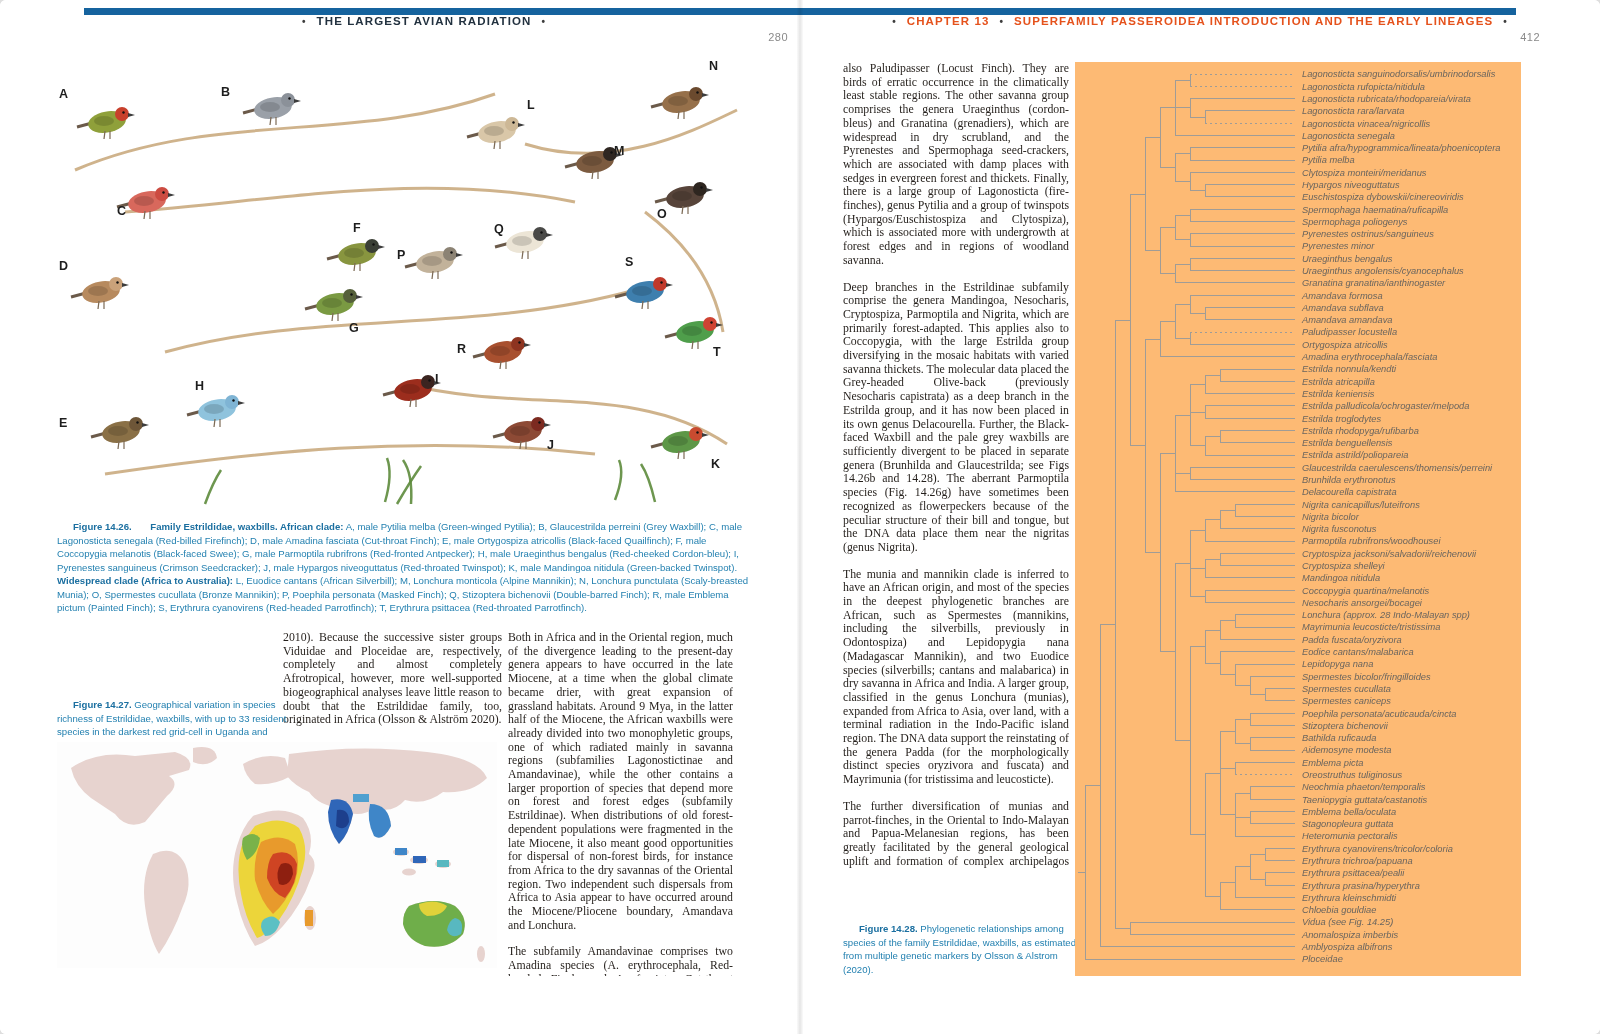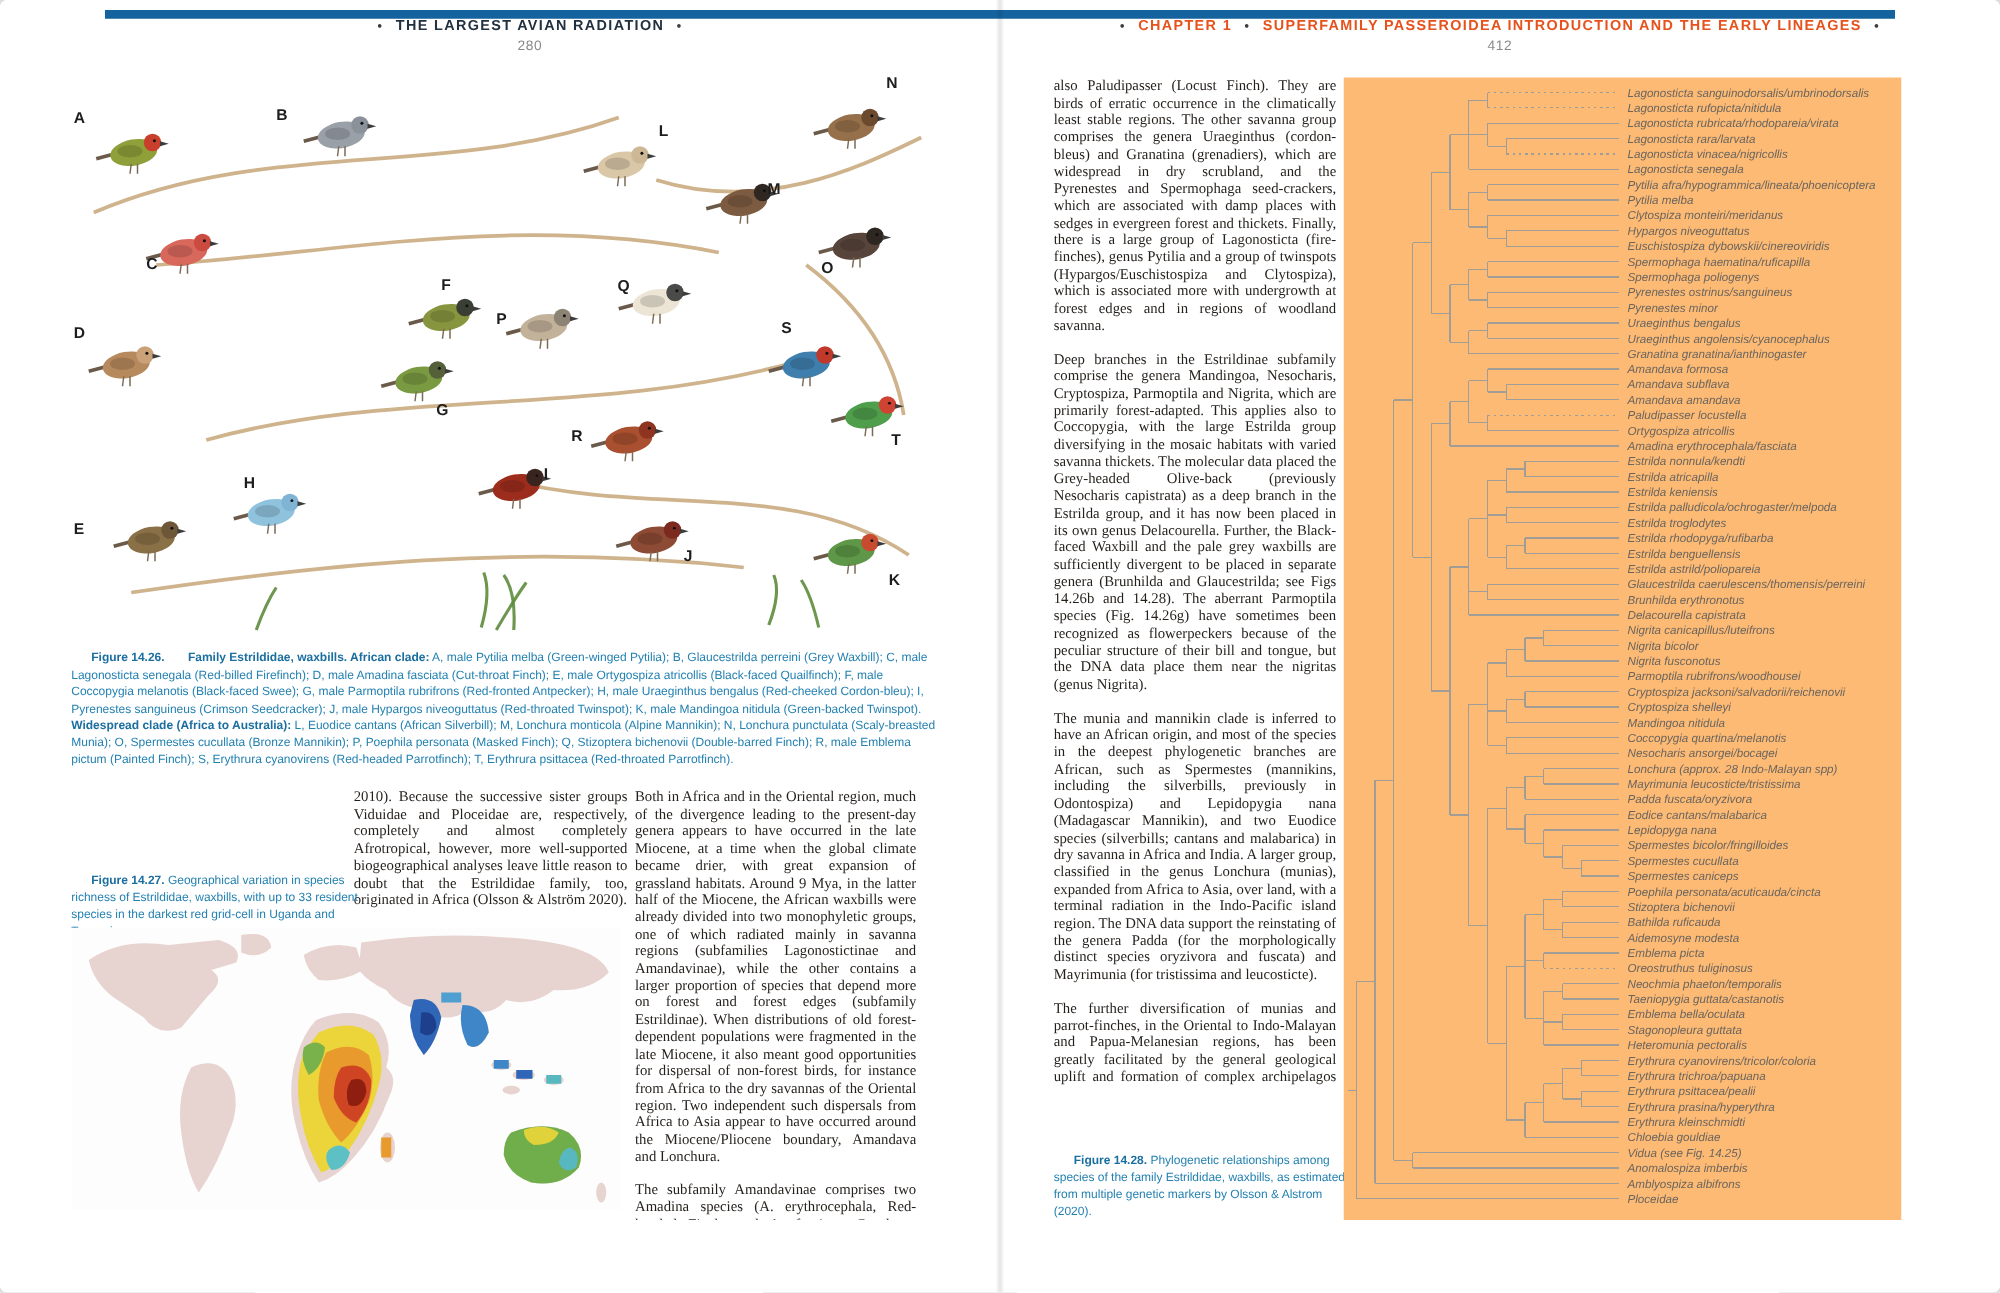--- a/index.html
+++ b/index.html
@@ -9,21 +9,21 @@
   .page.right{left:800px;width:800px;}
   .gutter{position:absolute;left:797px;top:0;bottom:0;width:6px;
     background:linear-gradient(to right,rgba(0,0,0,0.02),rgba(0,0,0,0.10),rgba(0,0,0,0.02));}
   .topbar{position:absolute;top:8px;height:7px;background:#15639e;}
   .page.left .topbar{left:84px;right:0;}
   .page.right .topbar{left:0;right:84px;}
   .runhead{position:absolute;top:15px;left:60px;right:60px;text-align:center;
     font-size:11.5px;font-weight:bold;letter-spacing:1.1px;color:#22313f;}
   .runhead .dot{color:#3c3c3c;font-weight:bold;padding:0 10px;font-size:10px;}
   .page.right .runhead .chap, .page.right .runhead .ttl{color:#e5521c;}
-  .pagenum{position:absolute;top:31px;left:60px;right:60px;text-align:center;
+  .pagenum{position:absolute;top:31px;left:60px;right:60px;text-align:right;
     font-size:11px;color:#8a8a8a;letter-spacing:0.5px;}
   .body-serif{font-family:"Liberation Serif",serif;font-size:11.8px;line-height:13.7px;
     text-align:justify;color:#241f1b;}
   .body-serif p{margin:0 0 13px 0;}
   .cap{font-size:9.6px;line-height:13.5px;color:#2380b0;}
   .cap b{color:#1b6fa0;margin-left:16px;}
   .abs{position:absolute;}
   .tree-panel{position:absolute;left:275px;top:62px;width:446px;height:914px;background:#fdba74;}
   svg text.sp{font-family:"Liberation Sans",sans-serif;font-style:italic;font-size:9.3px;fill:#6a655e;}
   svg text.letter{font-family:"Liberation Sans",sans-serif;font-weight:bold;font-size:12.5px;fill:#1d1d1d;}
@@ -338,21 +338,21 @@
 
     <div class="body-serif abs" style="left:508px;top:631px;width:225px;height:345px;overflow:hidden;">
       <p>Both in Africa and in the Oriental region, much of the divergence leading to the present-day genera appears to have occurred in the late Miocene, at a time when the global climate became drier, with great expansion of grassland habitats. Around 9 Mya, in the latter half of the Miocene, the African waxbills were already divided into two monophyletic groups, one of which radiated mainly in savanna regions (subfamilies Lagonostictinae and Amandavinae), while the other contains a larger proportion of species that depend more on forest and forest edges (subfamily Estrildinae). When distributions of old forest-dependent populations were fragmented in the late Miocene, it also meant good opportunities for dispersal of non-forest birds, for instance from Africa to the dry savannas of the Oriental region. Two independent such dispersals from Africa to Asia appear to have occurred around the Miocene/Pliocene boundary, Amandava and Lonchura.</p>
       <p>The subfamily Amandavinae comprises two Amadina species (A. erythrocephala, Red-headed Finch, and A. fasciata, Cut-throat Finch, Fig. 14.26d) and tiny species in the genera Ortygospiza (quail-finches) and Amandava (avadavats), and possibly</p>
     </div>
   </div>
 
   <div class="page right">
     <div class="topbar"></div>
     <div class="runhead">
-      <span class="dot">•</span><span class="chap">CHAPTER 1</span><span class="dot">•</span><span class="ttl">SUPERFAMILY PASSEROIDEA INTRODUCTION AND THE EARLY LINEAGES</span><span class="dot">•</span>
+      <span class="dot">•</span><span class="chap">CHAPTER 13</span><span class="dot">•</span><span class="ttl">SUPERFAMILY PASSEROIDEA INTRODUCTION AND THE EARLY LINEAGES</span><span class="dot">•</span>
     </div>
     <div class="pagenum">412</div>
 
     <div class="body-serif abs" style="left:43px;top:62px;width:226px;height:806px;overflow:hidden;">
       <p>also Paludipasser (Locust Finch). They are birds of erratic occurrence in the climatically least stable regions. The other savanna group comprises the genera Uraeginthus (cordon-bleus) and Granatina (grenadiers), which are widespread in dry scrubland, and the Pyrenestes and Spermophaga seed-crackers, which are associated with damp places with sedges in evergreen forest and thickets. Finally, there is a large group of Lagonosticta (fire-finches), genus Pytilia and a group of twinspots (Hypargos/Euschistospiza and Clytospiza), which is associated more with undergrowth at forest edges and in regions of woodland savanna.</p>
       <p>Deep branches in the Estrildinae subfamily comprise the genera Mandingoa, Nesocharis, Cryptospiza, Parmoptila and Nigrita, which are primarily forest-adapted. This applies also to Coccopygia, with the large Estrilda group diversifying in the mosaic habitats with varied savanna thickets. The molecular data placed the Grey-headed Olive-back (previously Nesocharis capistrata) as a deep branch in the Estrilda group, and it has now been placed in its own genus Delacourella. Further, the Black-faced Waxbill and the pale grey waxbills are sufficiently divergent to be placed in separate genera (Brunhilda and Glaucestrilda; see Figs 14.26b and 14.28). The aberrant Parmoptila species (Fig. 14.26g) have sometimes been recognized as flowerpeckers because of the peculiar structure of their bill and tongue, but the DNA data place them near the nigritas (genus Nigrita).</p>
       <p>The munia and mannikin clade is inferred to have an African origin, and most of the species in the deepest phylogenetic branches are African, such as Spermestes (mannikins, including the silverbills, previously in Odontospiza) and Lepidopygia nana (Madagascar Mannikin), and two Euodice species (silverbills; cantans and malabarica) in dry savanna in Africa and India. A larger group, classified in the genus Lonchura (munias), expanded from Africa to Asia, over land, with a terminal radiation in the Indo-Pacific island region. The DNA data support the reinstating of the genera Padda (for the morphologically distinct species oryzivora and fuscata) and Mayrimunia (for tristissima and leucosticte).</p>
       <p>The further diversification of munias and parrot-finches, in the Oriental to Indo-Malayan and Papua-Melanesian regions, has been greatly facilitated by the general geological uplift and formation of complex archipelagos in the island region. Apparently, a strong initial dispersal has in many cases been followed by residency and evolution of local endemics on various islands. The Lonchura radiation in and around New Guinea seems to have taken place mainly during periods with low sea levels in the Quaternary, and has produced a multitude of species with strikingly variable plumage patterns, which are not, however, reproductively segregated. Recent studies have shown extensive gene flow between</p>
     </div>
 

